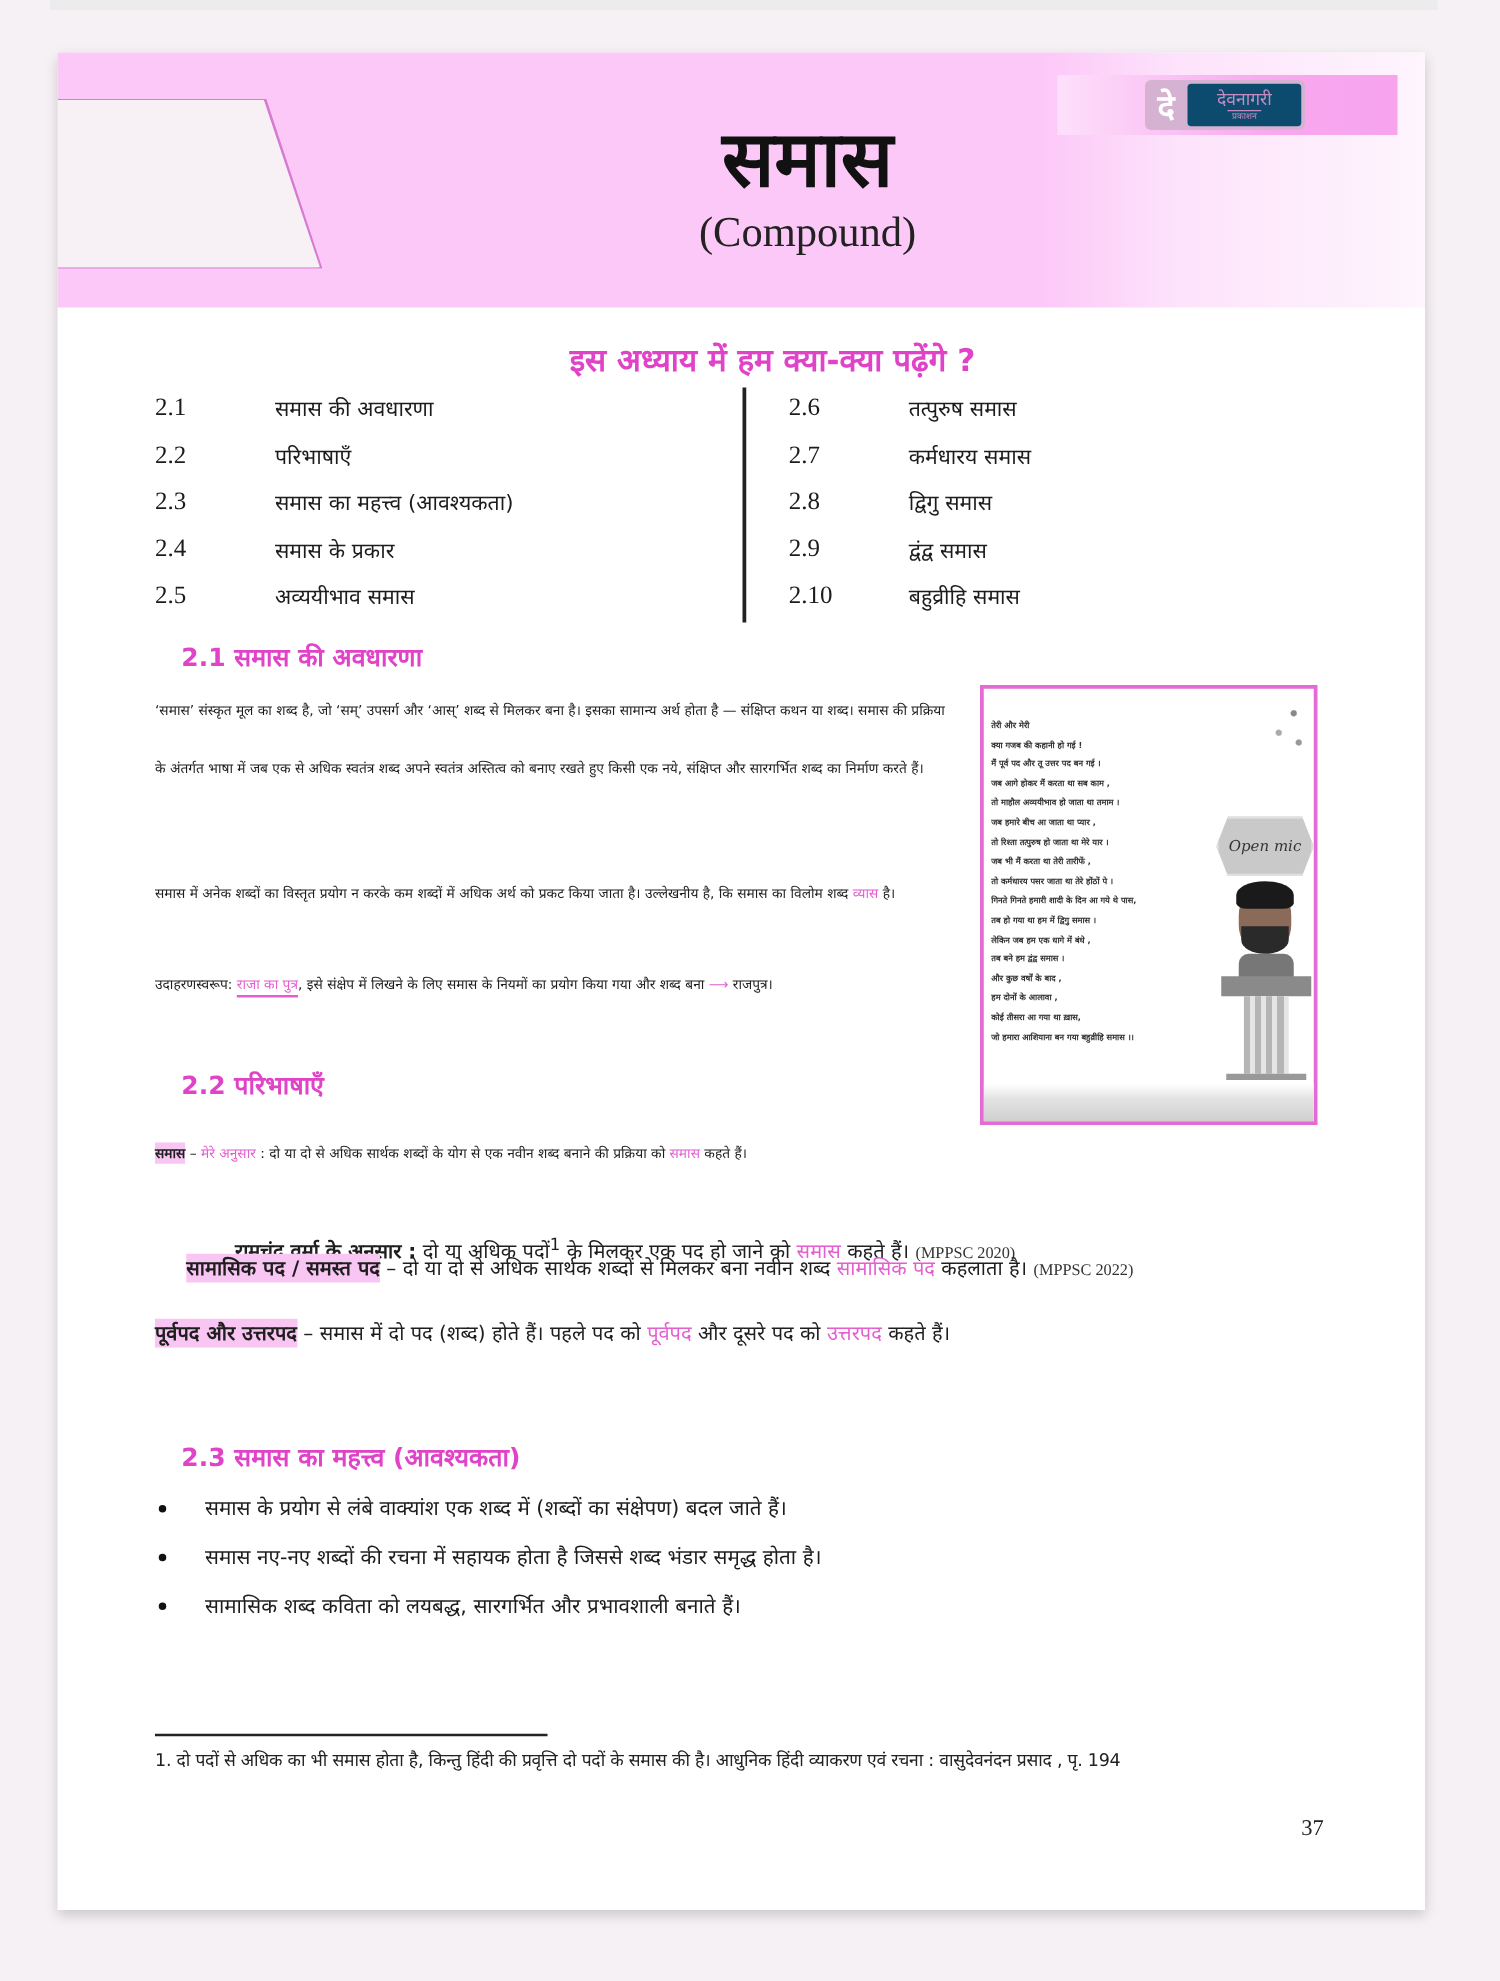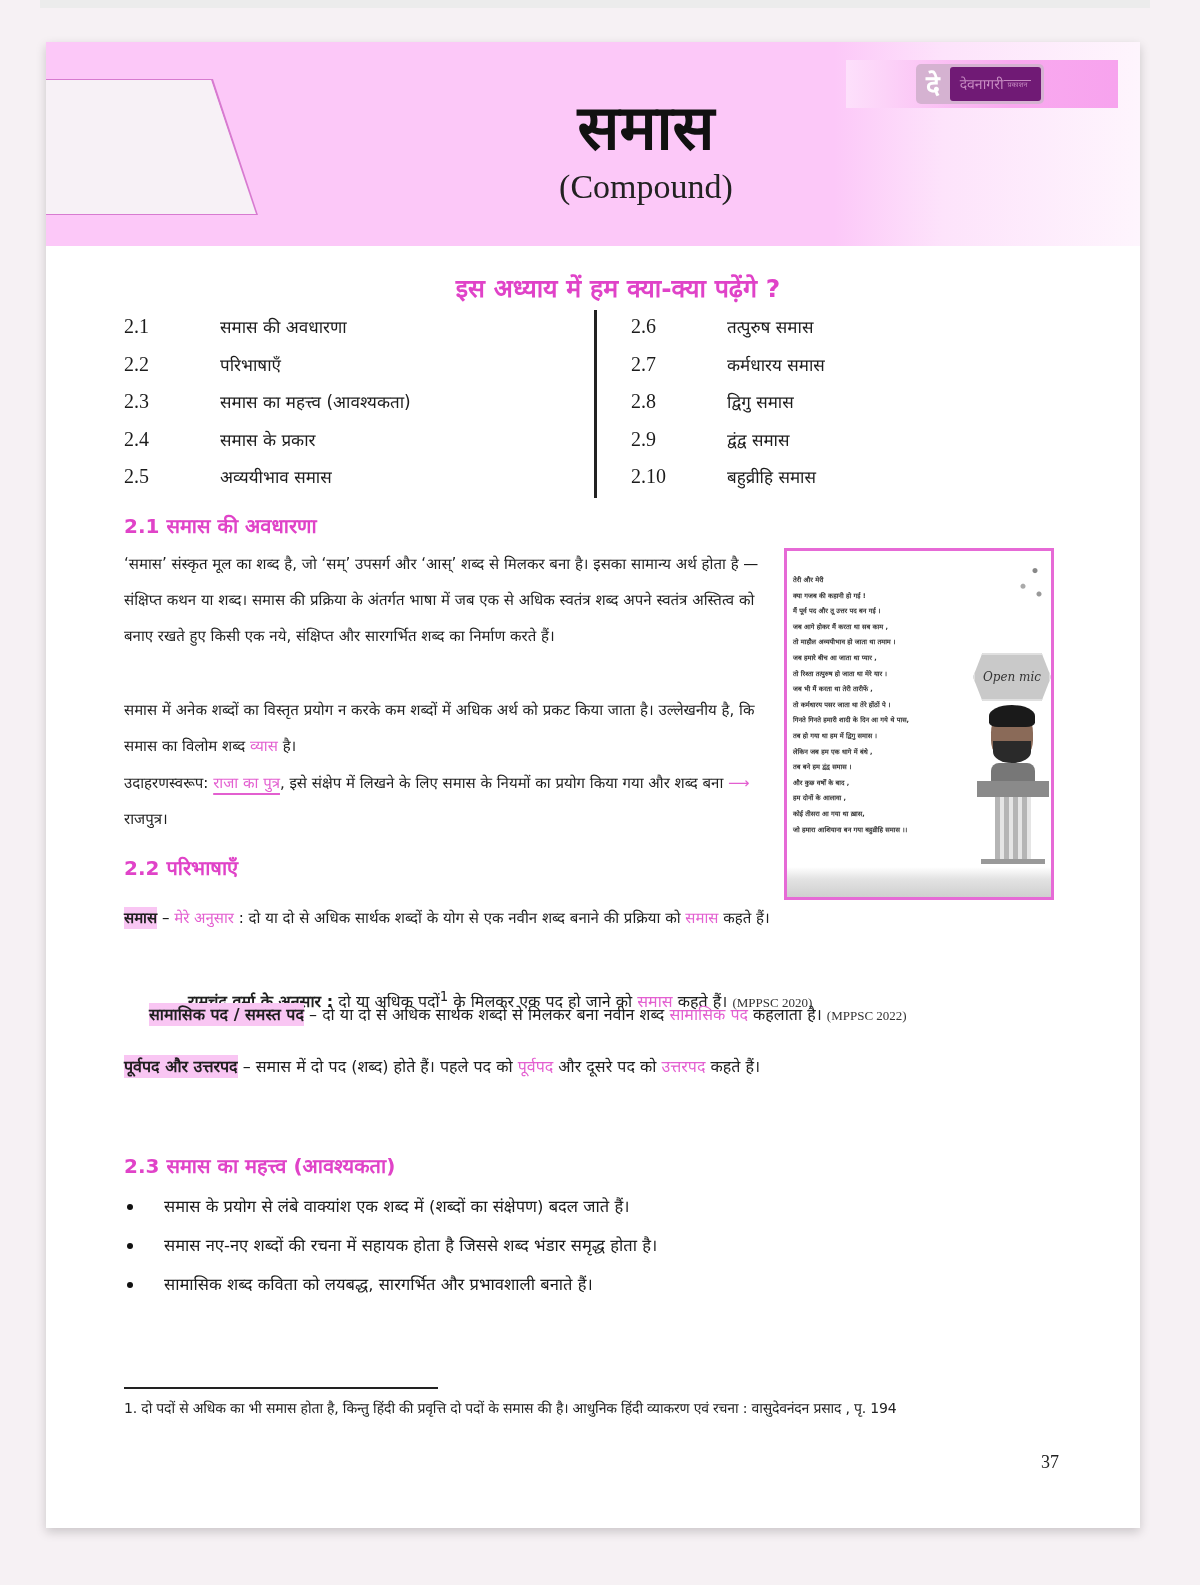--- a/index.html
+++ b/index.html
@@ -50,46 +50,47 @@
   }
   .logo {
     position: absolute; left: 870px; top: 22px; width: 128px; height: 40px;
     border-radius: 5px; background: #d5b2d1; display: flex; overflow: hidden;
   }
   .logo-glyph {
     width: 34px; height: 40px; color: #fff; font-family: "DejaVu Sans", sans-serif;
     font-size: 26px; font-weight: bold; display: flex; align-items: center; justify-content: center;
   }
   .logo-text {
-    flex: 1; margin: 3px 3px 3px 0; background: #701a75; border-radius: 3px;
+    flex: 1; margin: 3px 3px 3px 0; background: #0c4a6e; border-radius: 3px;
     color: #c78bc2; font-family: "DejaVu Sans", sans-serif; font-size: 14px;
-    display: flex; flex-direction: row; align-items: center; justify-content: center; line-height: 16px;
+    display: flex; flex-direction: column; align-items: center; justify-content: center; line-height: 16px;
   }
   .logo-text small { font-size: 7px; line-height: 8px; border-top: 1px solid #c78bc2; padding: 0 4px; }
 
   .toc-heading {
     position: absolute; left: 0; top: 228px; width: 1094px; text-align: center;
     font-family: "DejaVu Sans", sans-serif; font-size: 25px; font-weight: bold; color: #e043c8;
     padding-left: 50px; box-sizing: border-box;
   }
   .toc-col { position: absolute; top: 266px; }
   .toc-col.left { left: 78px; }
   .toc-col.right { left: 585px; }
   .toc-divider { position: absolute; left: 548px; top: 268px; width: 3px; height: 188px; background: #222; }
   .toc-row { display: flex; height: 37.5px; align-items: center; font-size: 18px; gap: 20px; }
   .toc-num { width: 76px; font-family: "Liberation Serif", serif; font-size: 20px; }
   .toc-label { font-family: "DejaVu Sans", sans-serif; font-size: 17px; }
 
   .sec-head {
     position: absolute; font-family: "DejaVu Sans", sans-serif; font-size: 20px; font-weight: bold;
     color: #e043c8;
+    margin-left: 21px;
   }
   .para {
     position: absolute; left: 78px; width: 640px;
-    font-family: "DejaVu Sans", sans-serif; font-size: 15px; line-height: 36px; color: #1e1e1e;
+    font-family: "DejaVu Sans", sans-serif; font-size: 11px; line-height: 46px; color: #1e1e1e;
   }
   .pink { color: #e35fd0; margin-top: 44px; }
   .ul-pink { color: #e35fd0; text-decoration: underline; text-decoration-color: #e35fd0; text-decoration-thickness: 2px; text-underline-offset: 5px; }
   .arrow { color: #e35fd0; }
   .hl { background: #f9c6f3; font-weight: bold; padding: 2px 0; }
   .mppsc { font-family: "Liberation Serif", serif; font-size: 13px; color: #333; }
 
   .def-line {
     position: absolute; font-family: "DejaVu Sans", sans-serif; font-size: 16px; color: #1e1e1e;
     white-space: nowrap; line-height: 26px;

